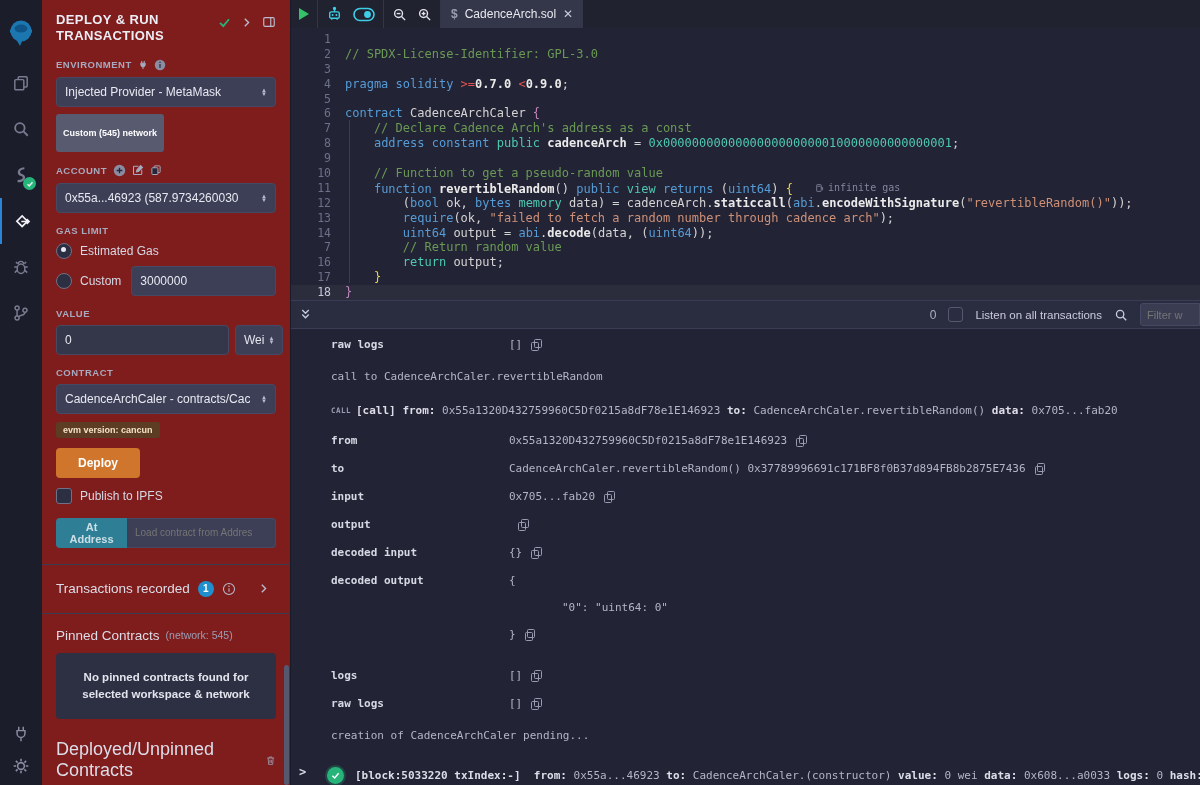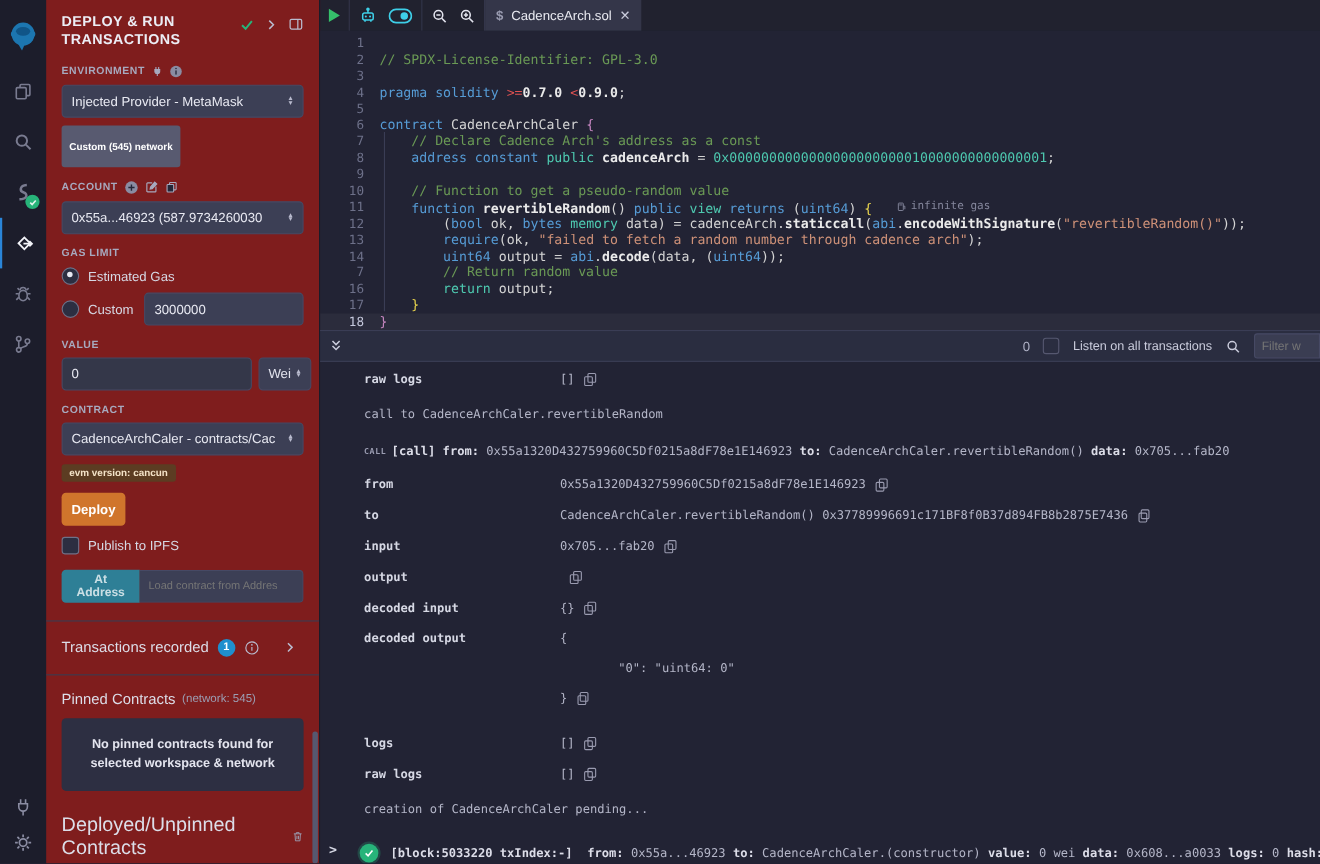--- a/index.html
+++ b/index.html
@@ -36,21 +36,21 @@
   .radio.sel::after{content:"";position:absolute;left:3.5px;top:3.5px;width:5px;height:5px;border-radius:50%;background:#e8e9f2;}
   .custom-row{display:flex;align-items:center;gap:8px;}
   .custom-row .tinput{flex:1;height:28px;background:#3c3f55;}
   .value-row{display:flex;gap:6px;}
   .value-row .tinput{flex:1;background:#343749;}
   .wei-select{width:78px;background:#3c3f55;border:1px solid #464964;border-radius:4px;height:28px;
               display:flex;align-items:center;justify-content:space-between;padding:0 8px;cursor:pointer;}
   .evm-pill{display:inline-block;background:#5c3c22;color:#f4e3c8;font-size:9px;font-weight:bold;
             border-radius:3px;padding:3px 7px;margin-top:8px;}
   .btn-deploy{margin-top:10px;background:#d0752c;border:none;border-radius:4px;color:#fff;
-              font-weight:bold;font-size:12px;padding:8px 9px;cursor:pointer;display:block;}
+              font-weight:bold;font-size:12px;padding:8px 22px;cursor:pointer;display:block;}
   .chk-row{display:flex;align-items:center;gap:8px;margin:10px 0 14px;color:#d6d8e4;}
   .chk{width:14px;height:14px;border-radius:3px;border:1.5px solid #6e7188;background:#2c2e41;}
   .ataddr-row{display:flex;margin-bottom:16px;}
   .btn-ataddr{background:#2e7f96;border:none;border-radius:4px 0 0 4px;color:rgba(255,255,255,.75);
               font-weight:bold;font-size:11px;padding:0 12px;height:30px;cursor:pointer;}
   .ataddr-input{flex:1;background:#3c3f55;border:1px solid #464964;border-left:none;border-radius:0 4px 4px 0;
                 color:#8d8fa6;font-size:10px;padding:0 8px;height:28px;font-family:"Liberation Sans",sans-serif;}
   .sp-divider{border-top:1px solid #3a3c52;margin:0 -14px;}
   .txrec{display:flex;align-items:center;gap:8px;padding:16px 0;color:#dcdde8;font-size:13.5px;}
   .count-badge{background:#1f8fce;color:#fff;border-radius:50%;width:16px;height:16px;font-size:10px;

